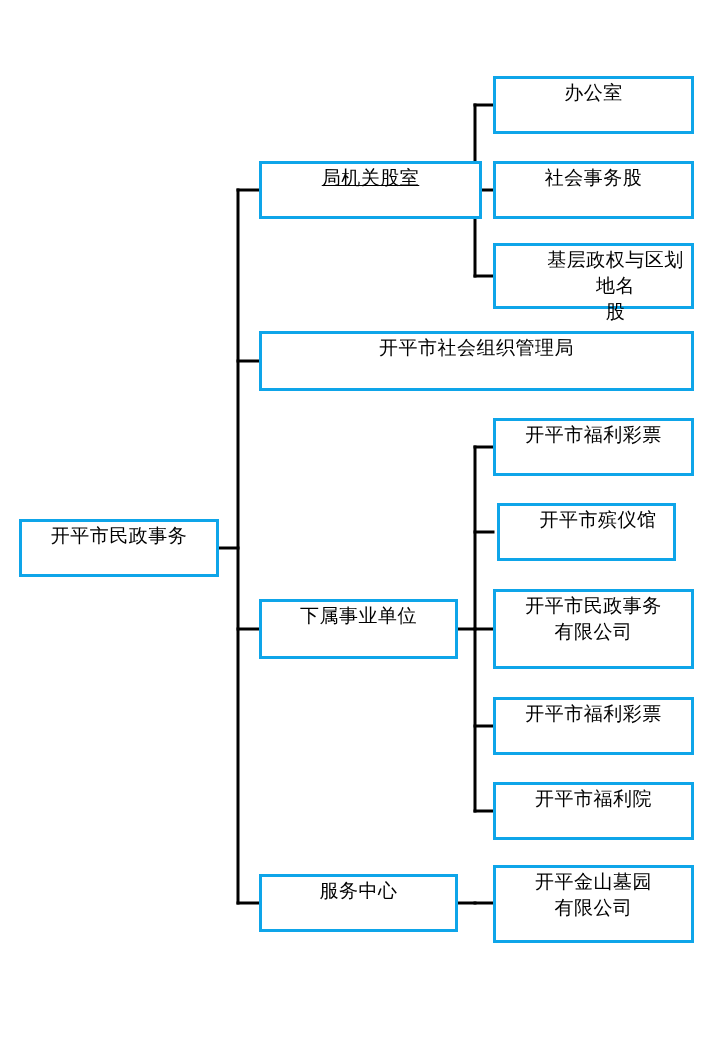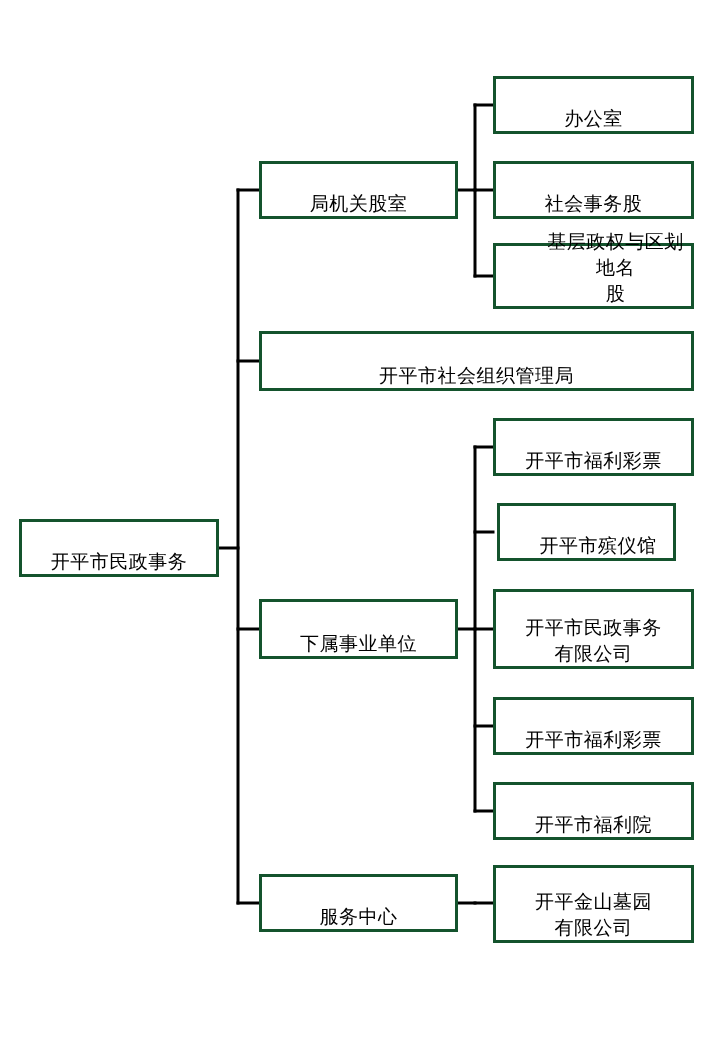--- a/index.html
+++ b/index.html
@@ -24,23 +24,23 @@
     left: 0;
     top: 0;
     width: 720px;
     height: 1040px;
     pointer-events: none;
   }
   .node {
     position: absolute;
     box-sizing: border-box;
     background: #ffffff;
-    border: 3px solid #14532d;
+    border: 3px solid #0ea5e9;
     display: flex;
-    align-items: flex-end;
+    align-items: flex-start;
     justify-content: center;
     text-align: center;
     z-index: 2;
   }
   .node-label {
     display: block;
     font-size: 19px;
     line-height: 26px;
     letter-spacing: 0.5px;
     white-space: pre-line;
@@ -74,21 +74,21 @@
       <line x1="475" y1="726" x2="493" y2="726" stroke="#000000" stroke-width="3" stroke-linecap="square"></line>
       <line x1="475" y1="811" x2="493" y2="811" stroke="#000000" stroke-width="3" stroke-linecap="square"></line>
       <line x1="458" y1="903" x2="475" y2="903" stroke="#000000" stroke-width="3" stroke-linecap="square"></line>
       <line x1="475" y1="903" x2="493" y2="903" stroke="#000000" stroke-width="3" stroke-linecap="square"></line>
     </svg>
 
   <div class="node root" style="left: 19px; top: 519px; width: 200px; height: 58px;">
     <span class="node-label">开平市民政事务</span>
   </div>
 
-<div class="node branch" style="left: 259px; top: 161px; width: 199px; height: 58px;">
+<div class="node branch" style="left: 259px; top: 161px; width: 223px; height: 58px; text-decoration: underline;">
       <span class="node-label">局机关股室</span>
     </div>
     <div class="node leaf" style="left: 493px; top: 76px; width: 201px; height: 58px;">
       <span class="node-label">办公室</span>
     </div>
     <div class="node leaf" style="left: 493px; top: 161px; width: 201px; height: 58px;">
       <span class="node-label">社会事务股</span>
     </div>
     <div class="node leaf" style="left: 493px; top: 243px; width: 201px; height: 66px; padding-left: 44px;">
       <span class="node-label">基层政权与区划地名

